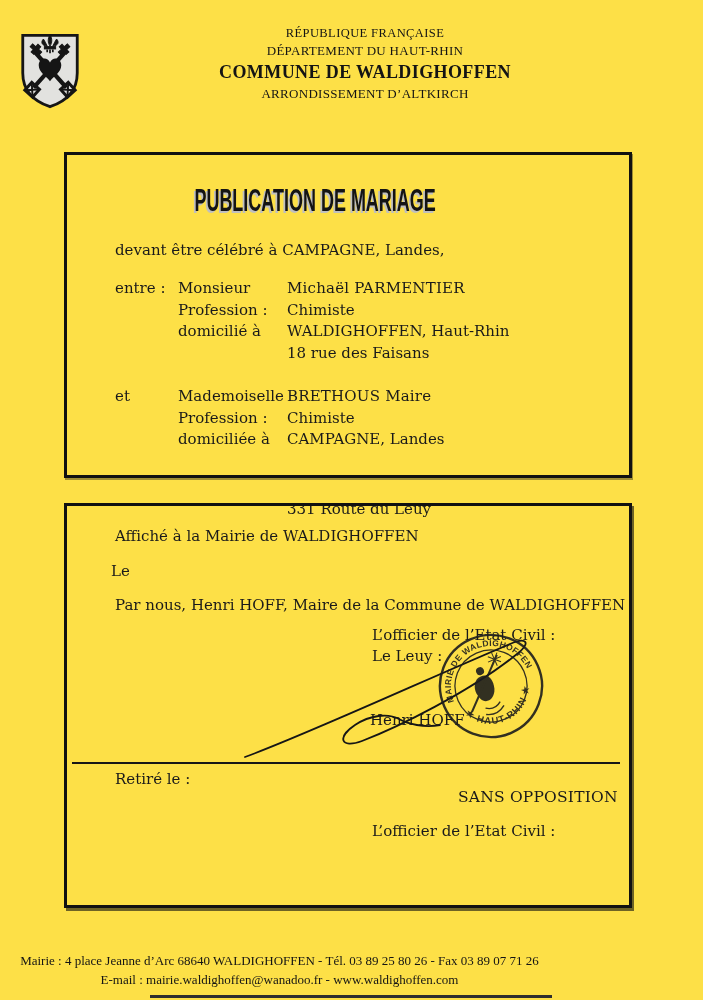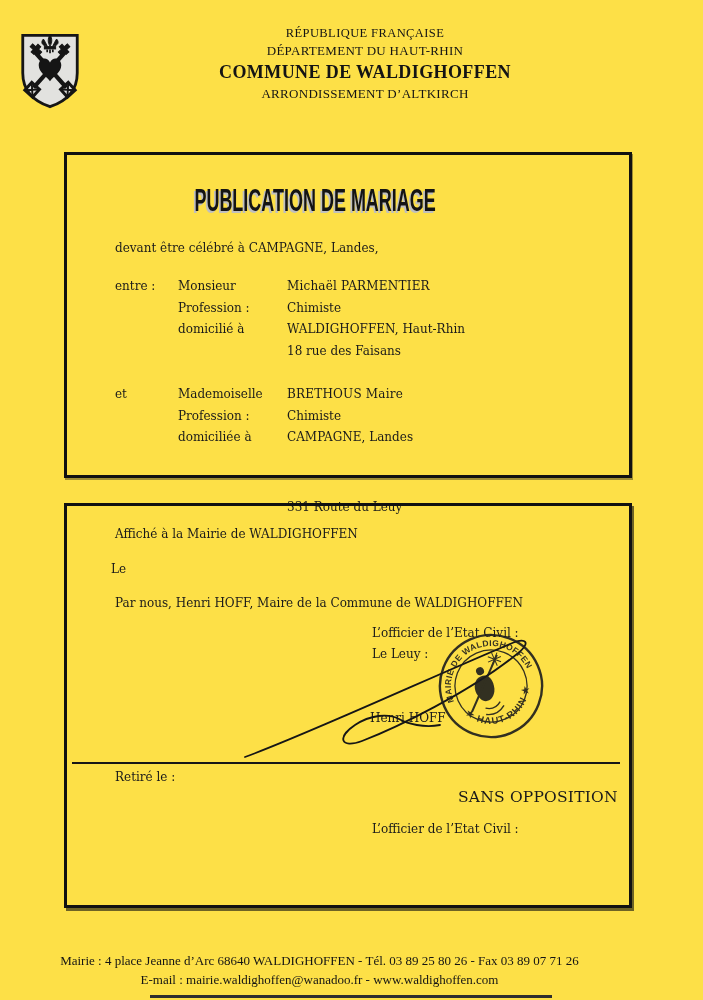--- a/index.html
+++ b/index.html
@@ -19,24 +19,24 @@
   .frame{position:absolute;border:3px solid #111;background:transparent;}
   .box1{left:64px;top:152px;width:562px;height:320px;box-shadow:1px 2px 0 rgba(20,20,20,.4);}
   .box2{left:64px;top:503px;width:562px;height:399px;box-shadow:2px 3px 0 rgba(15,15,15,.6);}
   
   .pub-title{left:64px;top:183px;width:503px;text-align:center;}
   .cond{
     display:inline-block;transform:scaleX(.58);transform-origin:50% 50%;
     font-family:"Liberation Sans",sans-serif;font-weight:bold;font-size:31px;
     color:#141414;text-shadow:-3px 2px 0 #bfbfbf;letter-spacing:0;
   }
-  .ser{font-size:12px;}
+  .ser{font-size:15px;}
   .caps{letter-spacing:.2px;}
   .divider{left:72px;top:762px;width:548px;height:2px;background:#161616;}
-  .footer{left:0;top:951px;width:559px;text-align:center;font-family:"Liberation Serif",serif;font-size:13px;line-height:19px;color:#141414;margin-left:40px;}
+  .footer{left:0;top:951px;width:559px;text-align:center;font-family:"Liberation Serif",serif;font-size:13px;line-height:19px;color:#141414;}
   .scanline{left:150px;top:995px;width:402px;height:3px;background:#2e2e2e;}
   .stamp-wrap{left:433px;top:630px;width:116px;height:112px;opacity:.9;}
   .sig-wrap{left:238px;top:612px;width:400px;height:160px;}
   .arms-wrap{left:19px;top:31px;width:62px;height:80px;}
 </style>
 </head>
 <body>
 
 <div class="page">
 

